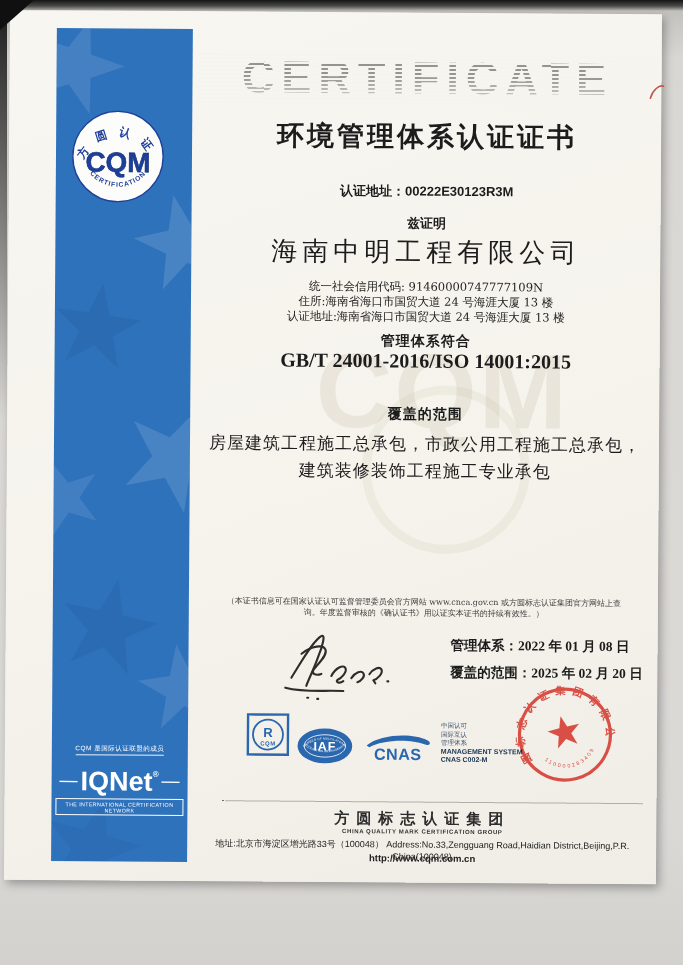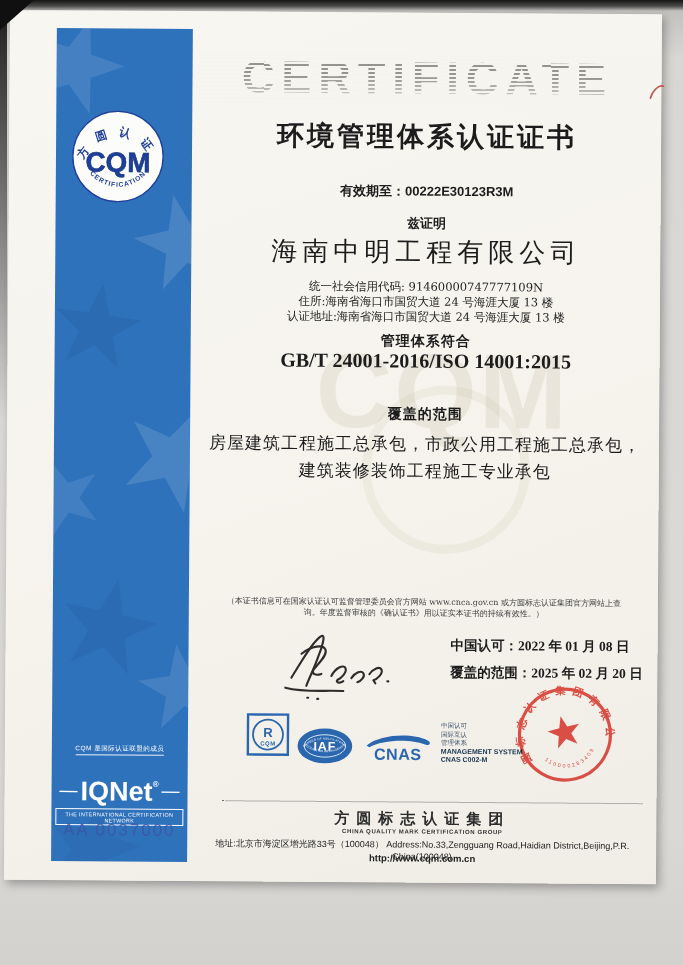--- a/index.html
+++ b/index.html
@@ -22,21 +22,21 @@
     box-shadow:3px 4px 10px rgba(0,0,0,.30);
     transform:rotate(.4deg);transform-origin:50% 0;}
   
   .sidebar{position:absolute;left:47px;top:18px;width:136px;height:833px;
     background:#2f72bc;overflow:hidden;}
   .sidebar svg.stars{position:absolute;left:0;top:0;}
   .cqm-logo{position:absolute;left:14px;top:80px;width:96px;height:96px;}
   .iqnet{position:absolute;left:4px;right:4px;top:708px;text-align:center;color:#fff;}
   .iqnet-note{display:inline-block;font-size:6.5px;letter-spacing:.5px;
     border-bottom:1px solid rgba(255,255,255,.9);padding-bottom:1px;}
-  .iqnet-row{margin-top:14px;font-weight:700;font-size:27px;line-height:30px;white-space:nowrap;text-align:center;}
+  .iqnet-row{margin-top:4px;font-weight:700;font-size:27px;line-height:30px;white-space:nowrap;text-align:center;}
   .iqnet-dash{font-size:18px;font-weight:400;vertical-align:4px;padding:0 3px;}
   .iqnet-reg{font-size:8px;vertical-align:14px;}
   .iqnet-net{display:inline-block;font-size:5.3px;letter-spacing:.4px;
     border:1px solid #fff;padding:1.5px 4px;margin-top:2px;}
   .serial{position:absolute;left:0;right:0;top:792px;text-align:center;
     font-size:17px;letter-spacing:2px;color:#3c55a6;opacity:.85;font-weight:500;}
   
   .main{position:absolute;left:188px;top:0;width:460px;text-align:center;color:#1c1c1c;}
   .wm-top{position:absolute;left:0;right:0;top:40px;height:52px;}
   .wm-top .wm-text{font-weight:700;font-size:45px;letter-spacing:7px;color:#96948e;}
@@ -125,34 +125,33 @@
     </svg>
 
     <div class="iqnet">
       <div><span class="iqnet-note">CQM 是国际认证联盟的成员</span></div>
       <div class="iqnet-row">
         <span class="iqnet-dash">—</span><span>IQNet</span><span class="iqnet-reg">®</span><span class="iqnet-dash">—</span>
       </div>
       <div><span class="iqnet-net">THE INTERNATIONAL CERTIFICATION NETWORK</span></div>
     </div>
 
-    <div class="serial">AA 0037000</div>
   </div>
 
   <div class="main">
 
     <div class="wm-top">
       <div class="wm-text">CERTIFICATE</div>
       <div class="wm-stripes"></div>
     </div>
 
     <div class="cert-title">环境管理体系认证证书</div>
 
     <div class="cert-no">
-      <span>有效期至：</span><span>00222E30123R3M</span>
+      <span>认证地址：</span><span>00222E30123R3M</span>
     </div>
 
     <div class="certify">兹证明</div>
 
     <div class="company kai">海南中明工程有限公司</div>
 
     <div class="company-meta kai">
       <div>统一社会信用代码: 91460000747777109N</div>
       <div>住所:海南省海口市国贸大道 24 号海涯大厦 13 楼</div>
       <div>认证地址:海南省海口市国贸大道 24 号海涯大厦 13 楼</div>
@@ -181,21 +180,21 @@
         <path d="M74,52 C78,46 84,44 86,47 C88,50 84,55 80,56"></path>
         <path d="M92,48 C96,42 102,40 104,43 C106,47 100,53 96,54 L98,57"></path>
         <path d="M110,55 L111,55"></path>
         <path d="M30,72 L31,72"></path>
         <path d="M40,73 L41,73"></path>
       </g>
     </svg>
 
     <div class="dates">
       <div class="row">
-        <span>中国认可：</span><span>2022 年 01 月 08 日</span>
+        <span>管理体系：</span><span>2022 年 01 月 08 日</span>
       </div>
       <div class="row">
         <span>覆盖的范围：</span><span>2025 年 02 月 20 日</span>
       </div>
     </div>
 
     <svg class="mark-rcqm" viewBox="0 0 44 44">
       <rect x="2" y="2" width="40" height="40" fill="none" stroke="#2a67ae" stroke-width="2.4"></rect>
       <circle cx="22" cy="22" r="15" fill="none" stroke="#2a67ae" stroke-width="1.8"></circle>
       <text x="22" y="24.5" text-anchor="middle" font-size="13" font-weight="700" fill="#2a67ae">R</text>

